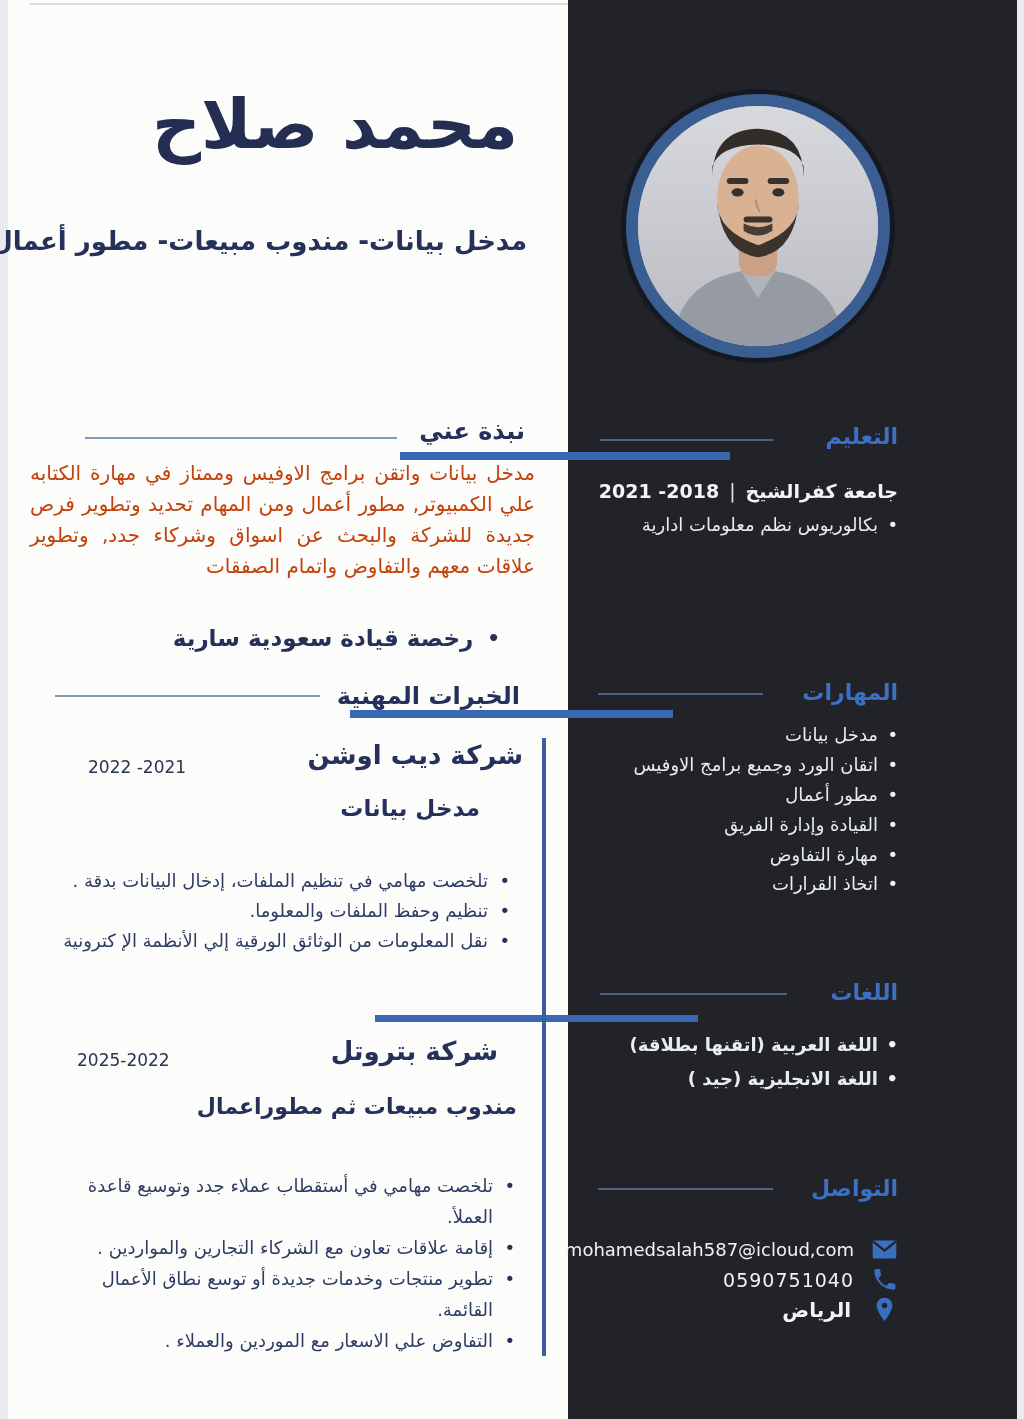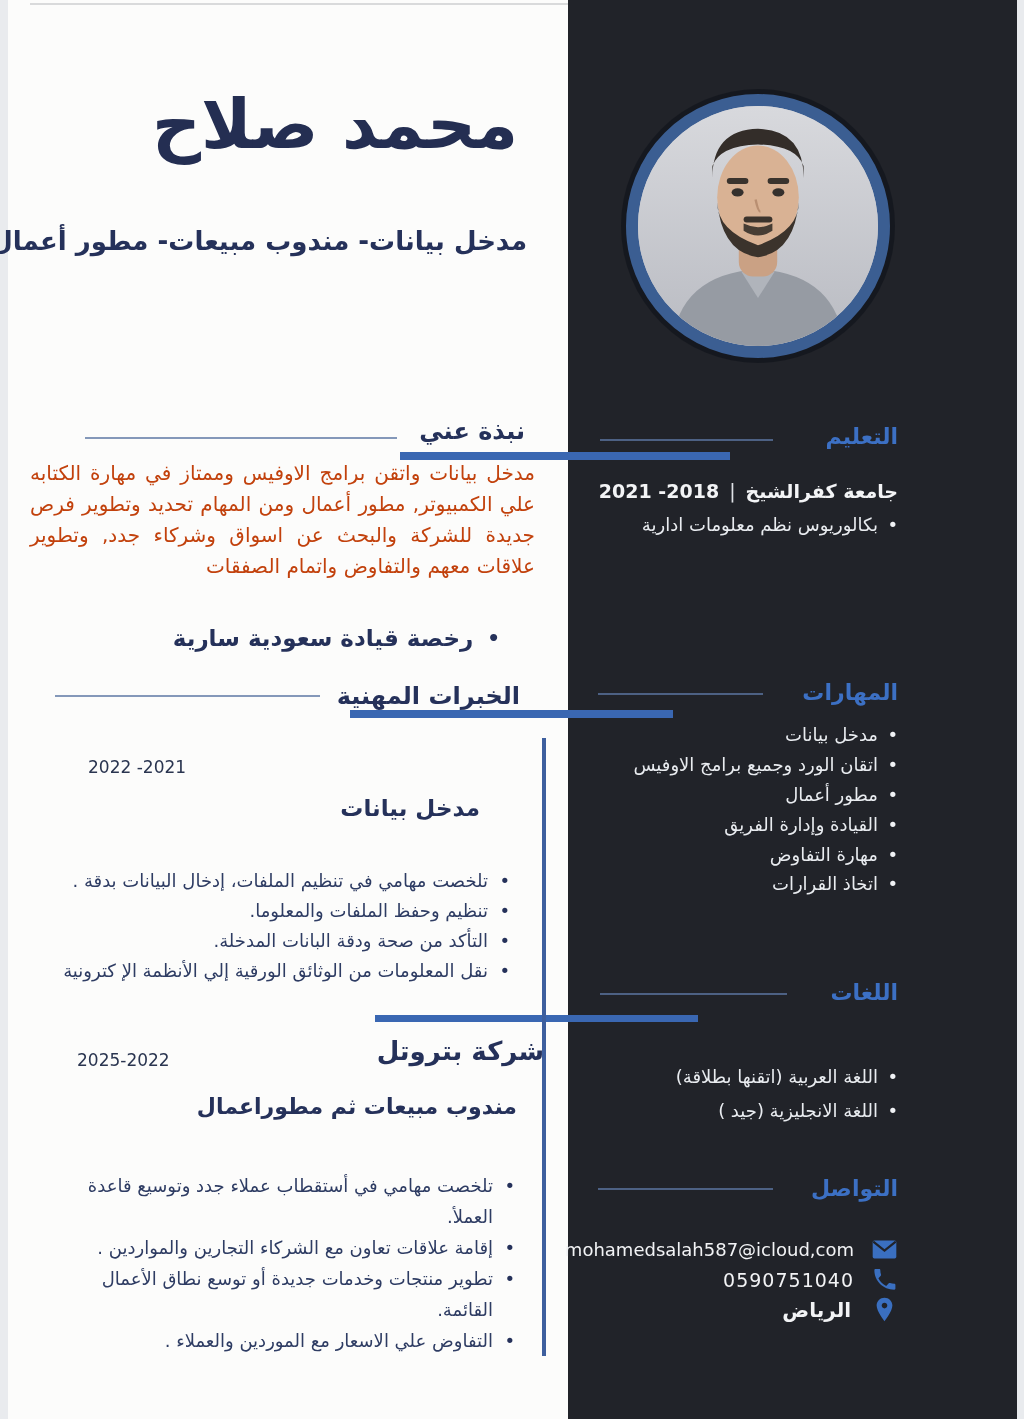--- a/index.html
+++ b/index.html
@@ -45,21 +45,21 @@
   .photo-ring svg { display:block; width:100%; height:100%; }
 
   .dk { position:absolute; right:119px; }
   .edu-line-txt { top:480px; font-size:19px; font-weight:bold; color:#f3f4f6; direction:rtl; white-space:nowrap; }
   .edu-line-txt .sep { margin:0 10px; color:#dfe2e6; font-weight:normal; }
   ul.dlist { list-style:none; direction:rtl; text-align:right; }
   ul.dlist li { position:relative; padding-right:20px; color:#e9ecf0; font-size:18px; }
   ul.dlist li::before { content:"\2022"; position:absolute; right:0; top:0; color:#f0f2f5; }
   .edu-degree { top:514px; }
   .skills-list { top:726px; } .skills-list li { margin-bottom:11px; line-height:1.05; }
-  .lang-list { top:1068px; } .lang-list li { margin-bottom:15px; line-height:1.05; }
+  .lang-list { top:1036px;font-weight:bold; } .lang-list li { margin-bottom:15px; line-height:1.05; }
 
   .contact-row { position:absolute; right:119px; direction:rtl; display:flex; align-items:center; gap:17px; }
   .contact-row .ctext { color:#f2f3f5; direction:ltr; }
   .row-email { top:1236px; } .row-email .ctext { font-size:18px; }
   .row-phone { top:1266px; } .row-phone .ctext { font-size:19px; letter-spacing:1px; }
   .row-loc   { top:1294px;gap:20px; } .row-loc .ctext { font-size:20px; font-weight:bold; direction:rtl; }
   .cicon { width:27px; height:27px; flex:0 0 auto; }
 </style>
 </head>
 <body>
@@ -114,30 +114,30 @@
 
   <div class="abs sec-head-light" style="right:499px; top:417px;">نبذة عني</div>
   <div class="abs about-par">مدخل بيانات واتقن برامج الاوفيس وممتاز في مهارة الكتابه علي الكمبيوتر,  مطور أعمال ومن المهام تحديد وتطوير فرص جديدة للشركة والبحث عن اسواق وشركاء جدد, وتطوير علاقات معهم والتفاوض واتمام الصفقات</div>
   <div class="abs license">
     <span class="dot">•</span>
     <span>رخصة قيادة سعودية سارية</span>
   </div>
 
   <div class="abs sec-head-light" style="right:504px; top:682px;">الخبرات المهنية</div>
 
+  <div class="abs company" style="right:501px; top:740px;">شركة ديب اوشن</div>
   <div class="abs period" style="left:88px; top:757px;">2021- 2022</div>
   <div class="abs role" style="right:544px; top:795px;">مدخل بيانات</div>
   <ul class="abs blist j1-bullets">
     <li>تلخصت مهامي في تنظيم الملفات، إدخال البيانات بدقة .</li>
     <li>تنظيم وحفظ الملفات والمعلوما.</li>
-    <li>التأكد من صحة ودقة البانات المدخلة.</li>
     <li>نقل المعلومات من الوثائق الورقية إلي الأنظمة الإ كترونية</li>
   </ul>
 
-  <div class="abs company" style="right:480px; top:1036px;">شركة بتروتل</div>
+  <div class="abs company" style="right:526px; top:1036px;">شركة بتروتل</div>
   <div class="abs period" style="left:77px; top:1050px;">2025-2022</div>
   <div class="abs role" style="right:507px; top:1094px; font-size:22px;">مندوب مبيعات ثم مطوراعمال</div>
   <ul class="abs blist j2-bullets">
     <li>تلخصت مهامي في أستقطاب عملاء جدد وتوسيع قاعدة العملأ.</li>
     <li>إقامة علاقات تعاون مع الشركاء التجارين والمواردين .</li>
     <li>تطوير منتجات وخدمات جديدة أو توسع نطاق الأعمال القائمة.</li>
     <li>التفاوض علي الاسعار مع الموردين والعملاء .</li>
   </ul>
 
   <div class="dark-col" style="background:transparent;">

